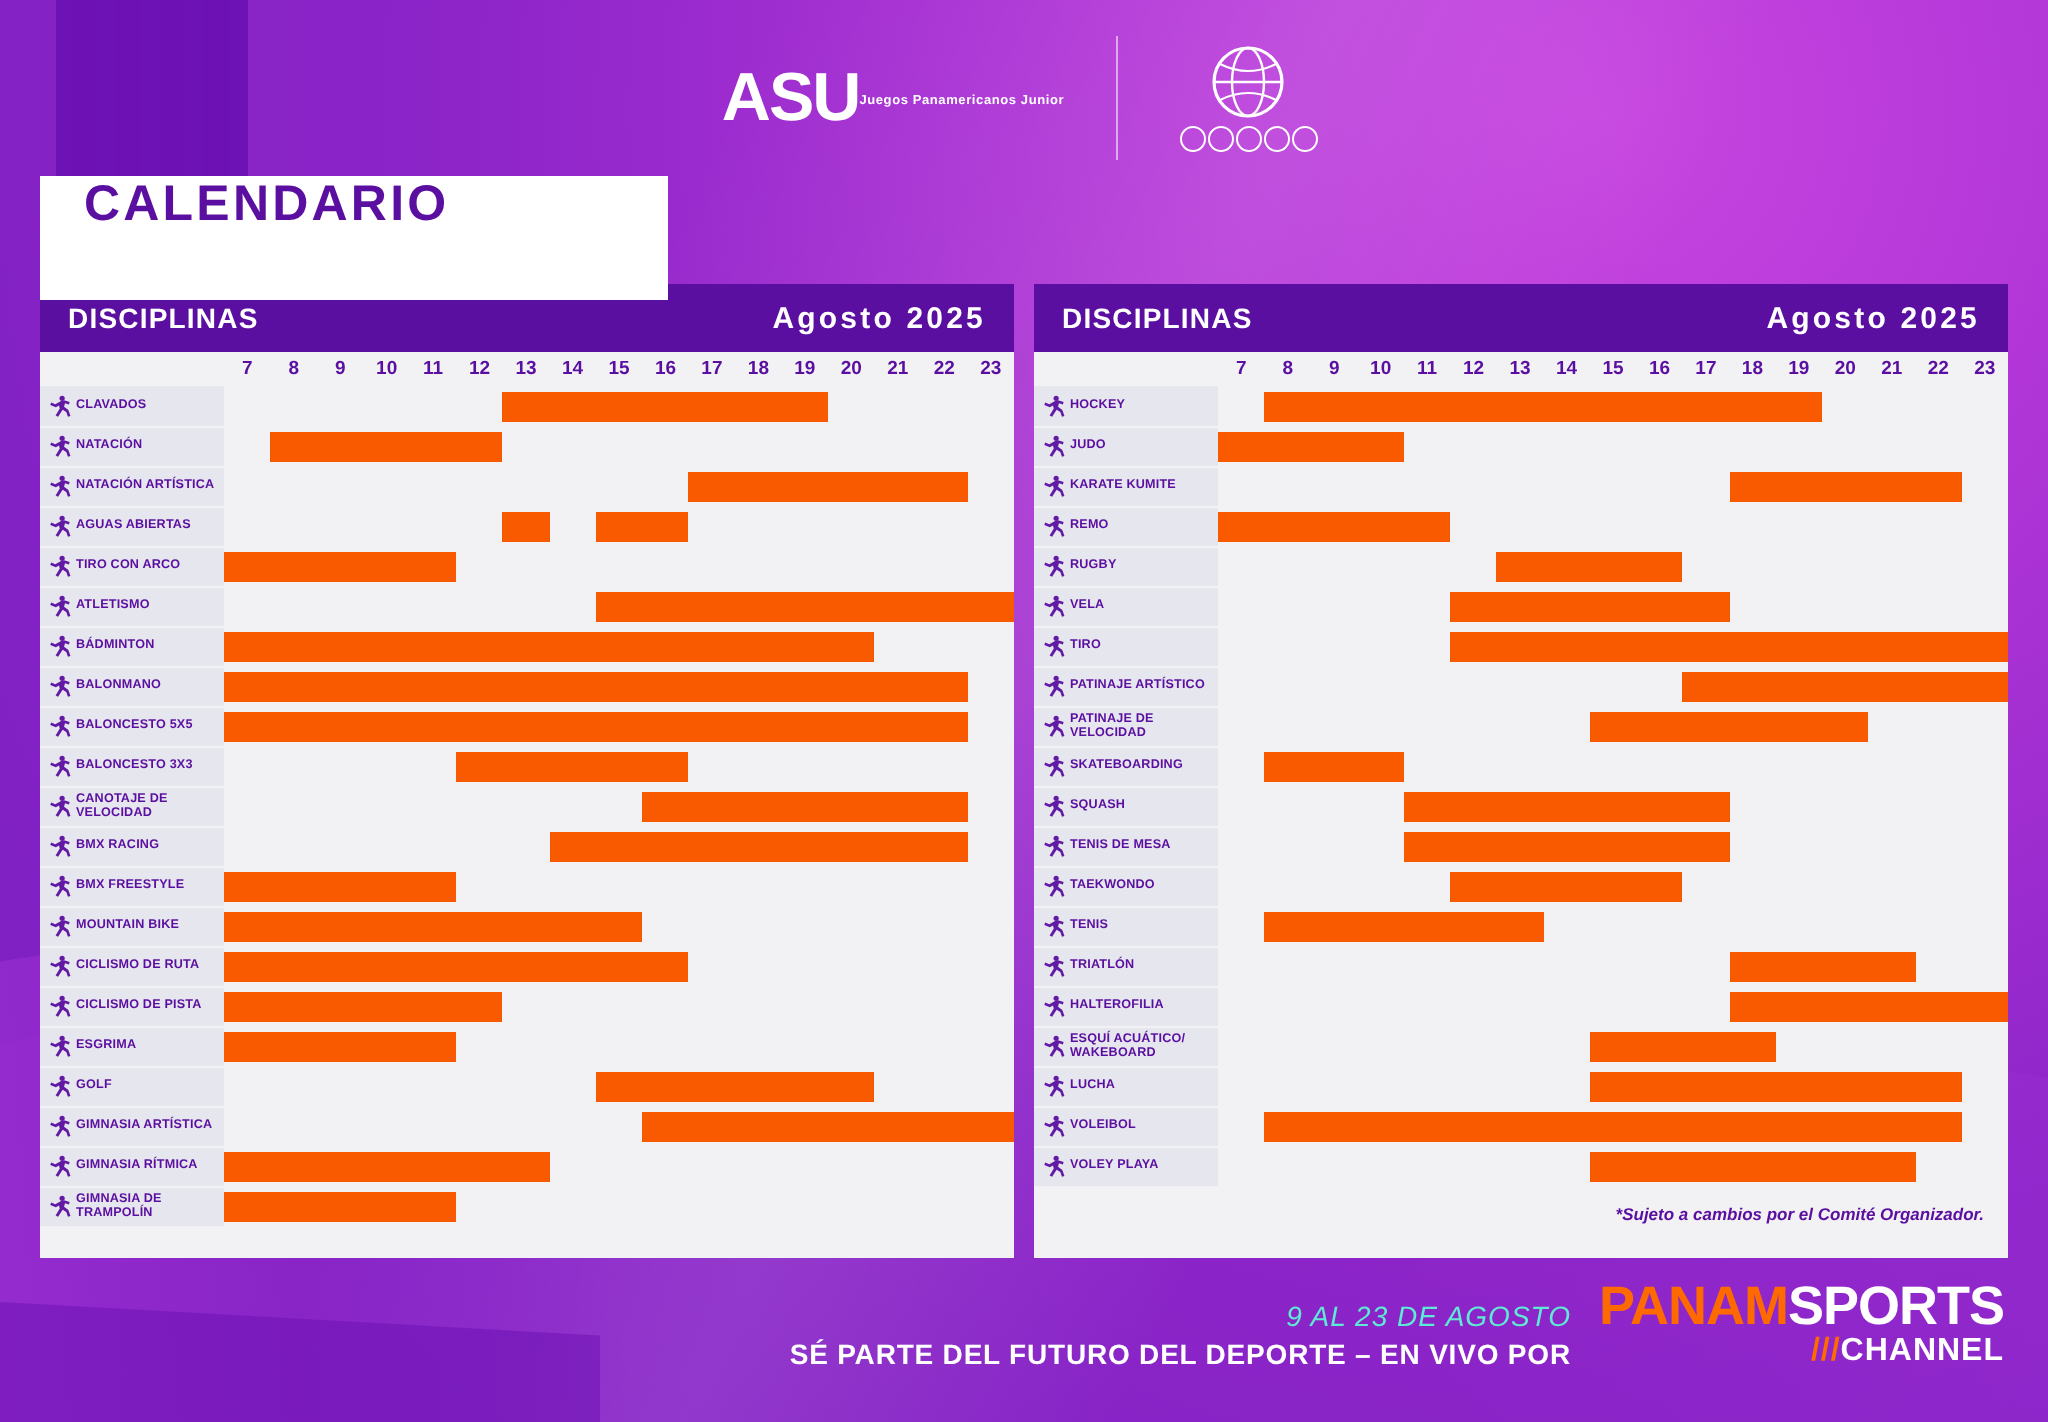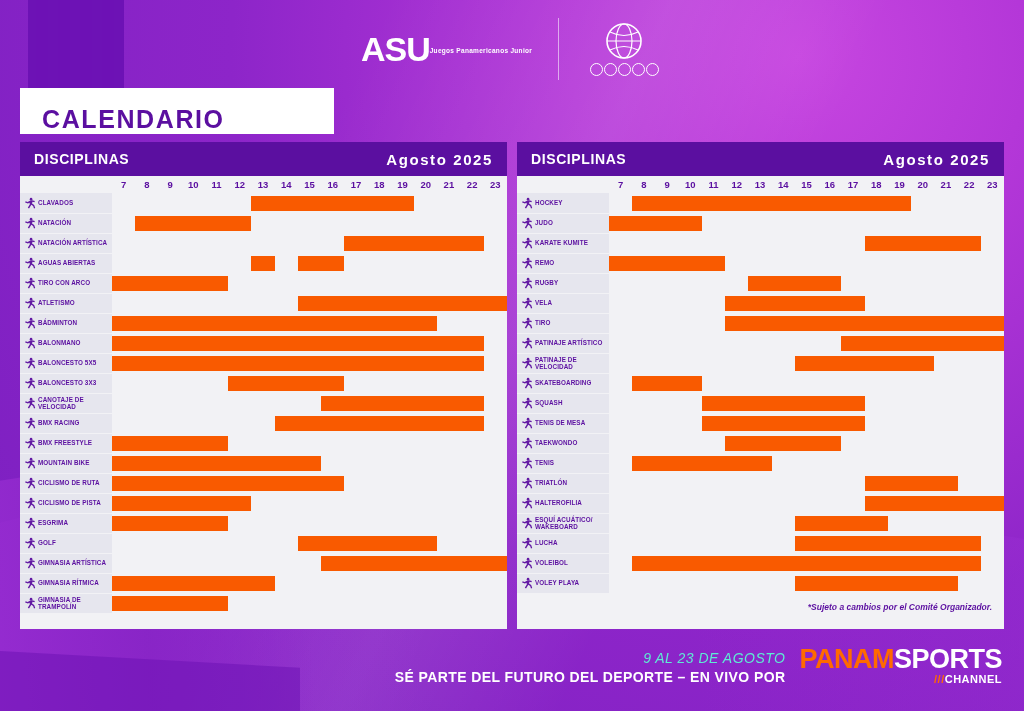--- a/index.html
+++ b/index.html
@@ -40,22 +40,22 @@
   .logos{position:absolute;left:0;right:0;top:14px;display:flex;justify-content:center;align-items:center;gap:26px;z-index:5;}
   .asu-logo{display:flex;flex-direction:row;align-items:center;color:#fff;}
   .asu-mark{font-size:34px;font-weight:bold;letter-spacing:-1px;line-height:1;}
   .asu-sub{font-size:6.5px;font-weight:bold;letter-spacing:.3px;margin-top:4px;text-align:center;line-height:1.25;}
   .divider{width:1px;height:62px;background:rgba(255,255,255,.55);}
   .ps-logo{width:78px;height:70px;display:flex;flex-direction:column;align-items:center;justify-content:center;}
   .ps-ring-row{display:flex;gap:1px;margin-top:1px;}
   .ps-ring{width:11px;height:11px;border:1.6px solid #fff;border-radius:50%;}
 
   
-  .cal-tab{position:absolute;left:20px;top:88px;width:314px;height:46px;background:#fff;z-index:6;
-      display:flex;align-items:flex-end;}
+  .cal-tab{position:absolute;left:20px;top:88px;width:314px;height:62px;background:#fff;z-index:6;
+      display:flex;align-items:flex-start;}
   .cal-tab span{color:#5b0fa0;font-size:25px;font-weight:bold;letter-spacing:1.6px;margin-left:22px;}
 
   
   .panels{position:absolute;left:20px;top:142px;width:984px;display:flex;gap:10px;z-index:4;}
   .panel{background:#f2f2f5;flex:1;}
   .panel-head{display:flex;align-items:center;justify-content:space-between;background:#5b0fa0;height:34px;padding:0 14px;}
   .panel-head .ptitle{color:#fff;font-size:14px;font-weight:bold;letter-spacing:.6px;}
   .panel-head .pmonth{color:#fff;font-size:15px;font-weight:bold;letter-spacing:1.6px;}
 
   table.grid{border-collapse:collapse;width:100%;table-layout:fixed;}
@@ -83,21 +83,21 @@
   }
   .panel.left .note{visibility:hidden;}
 
   
   .footer{position:absolute;right:22px;bottom:26px;z-index:6;display:flex;align-items:flex-end;gap:14px;}
   .foot-text{text-align:right;color:#fff;}
   .foot-dates{font-size:14px;font-style:italic;letter-spacing:.5px;color:#5eead4;}
   .foot-line{font-size:14px;font-weight:bold;letter-spacing:.4px;margin-top:3px;text-align:right;}
   .ps-word{color:#fff;font-size:27px;font-weight:bold;letter-spacing:-.5px;line-height:.95;}
   .ps-word .pan{color:#ff6a00;}
-  .ps-chan{font-size:11px;font-weight:bold;letter-spacing:.5px;text-align:right;}
+  .ps-chan{font-size:16px;font-weight:bold;letter-spacing:.5px;text-align:right;}
   .ps-chan .o{color:#ff6a00;}
   .ps-chan .w{color:#fff;}
 </style>
 </head>
 <body>
 
 <div class="bg">
   <div class="lightsweep"></div>
   <div class="topblock"></div>
   <div class="vbar b1"></div>

